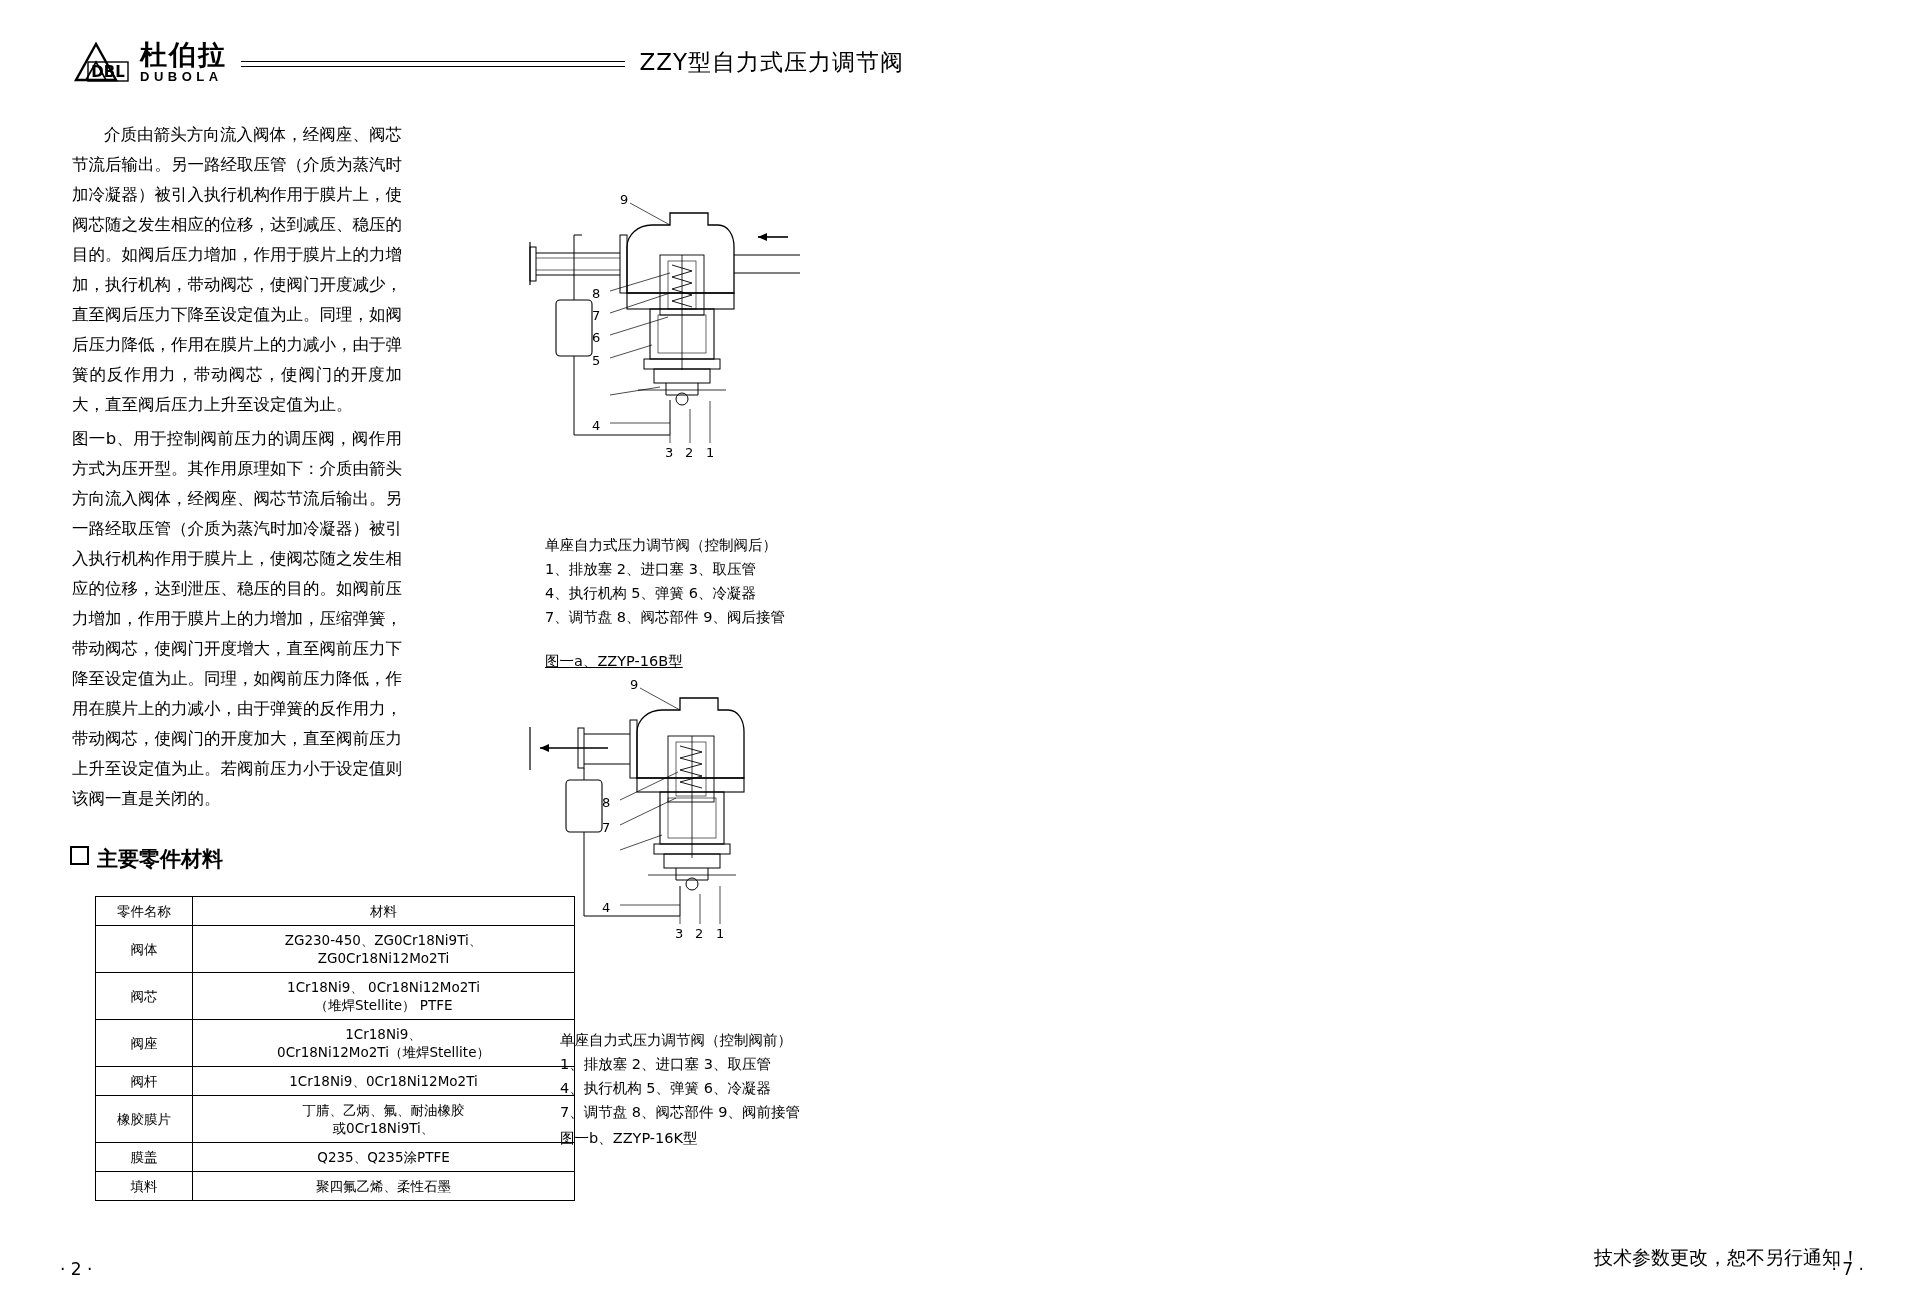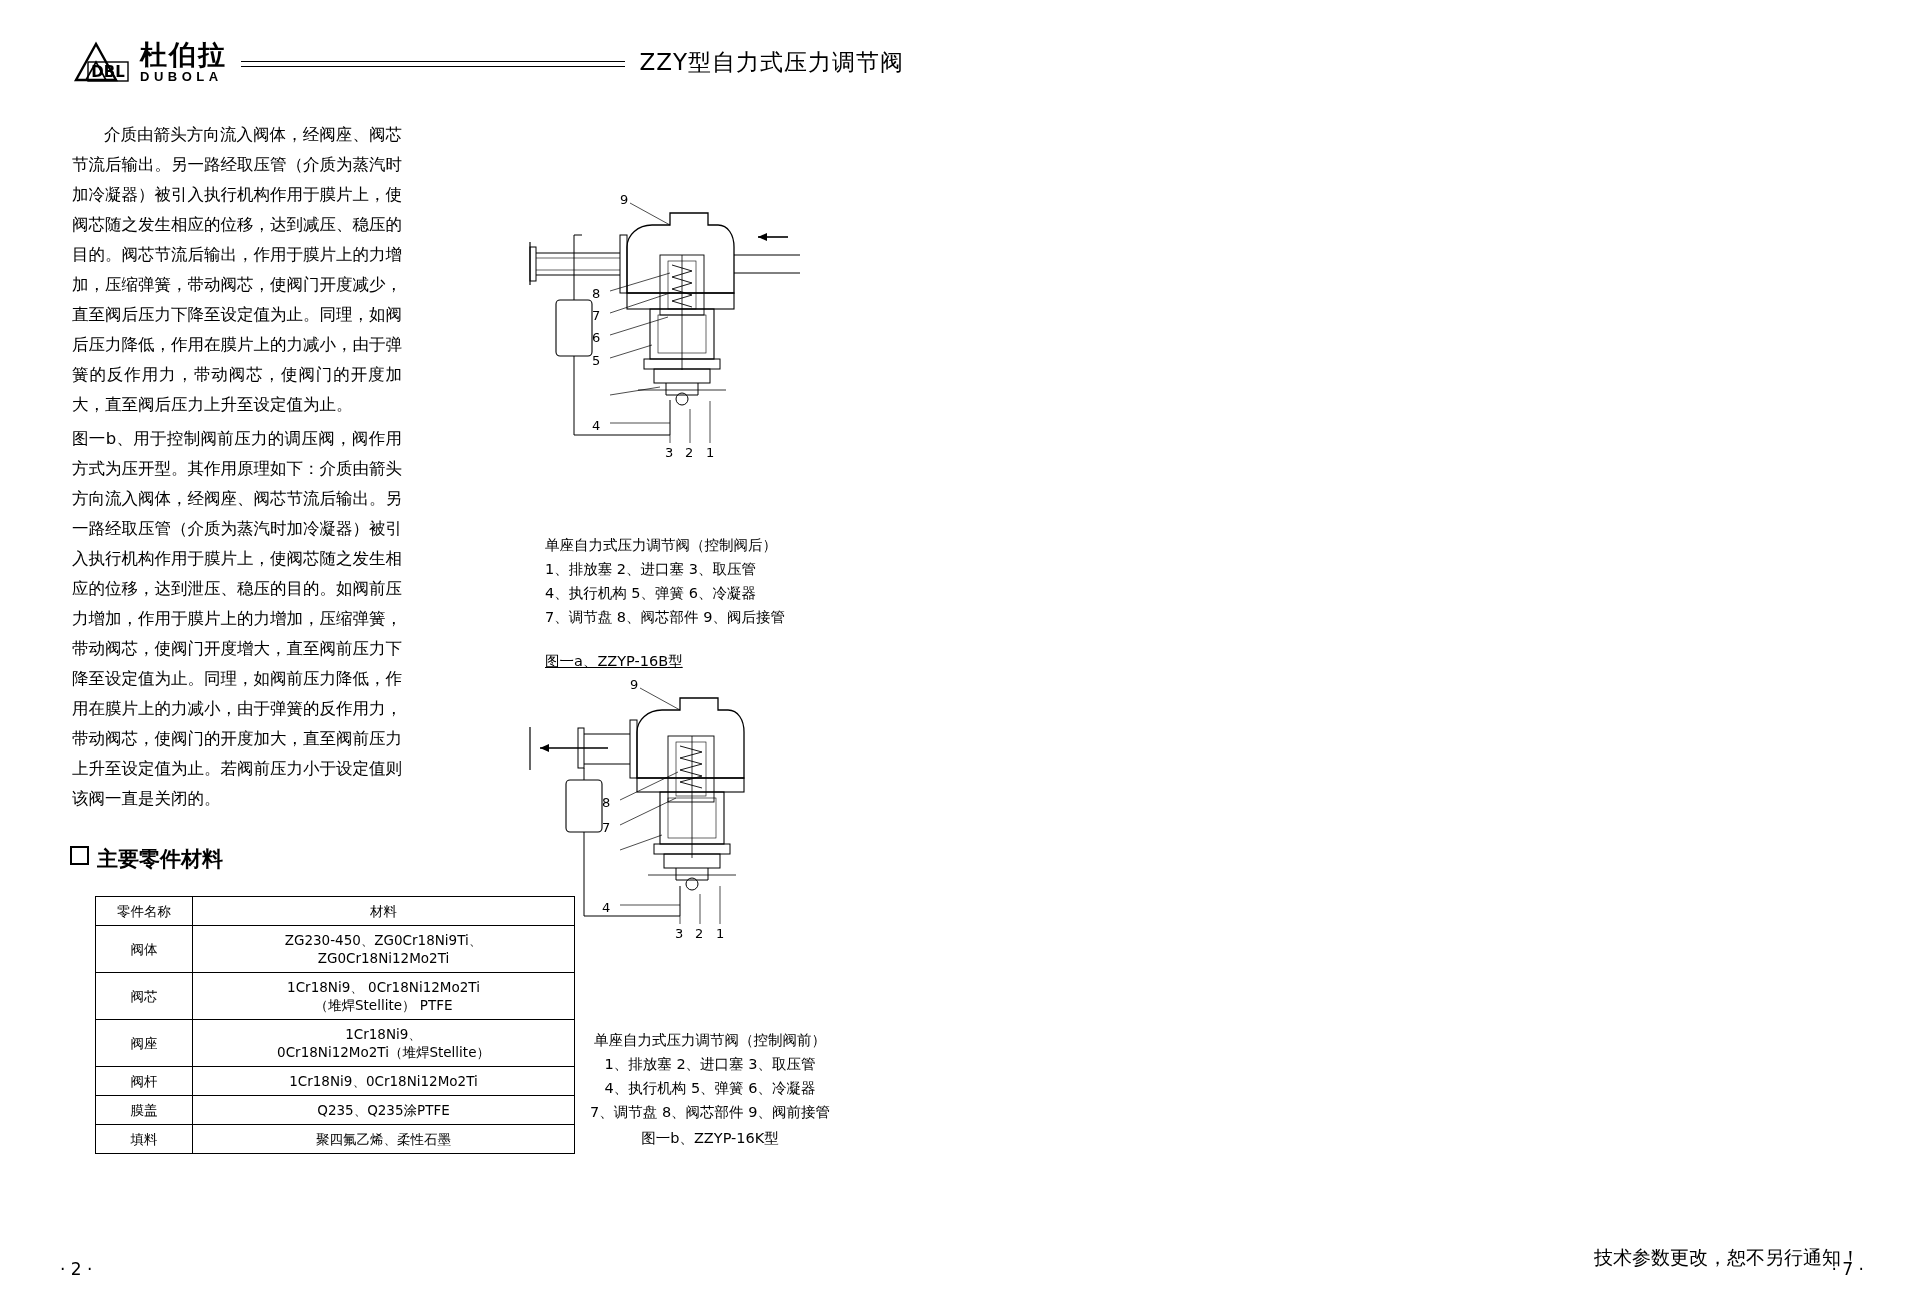--- a/index.html
+++ b/index.html
@@ -65,21 +65,21 @@
           <div class="logo-cn">杜伯拉</div>
           <div class="logo-en">DUBOLA</div>
         </div>
       </div>
       <div class="hdr-rule"></div>
       <div class="hdr-title">ZZY型自力式压力调节阀</div>
     </div>
   </div>
 
   <div class="col-text">
-    <p class="ind">介质由箭头方向流入阀体，经阀座、阀芯节流后输出。另一路经取压管（介质为蒸汽时加冷凝器）被引入执行机构作用于膜片上，使阀芯随之发生相应的位移，达到减压、稳压的目的。阀芯节流后输出，作用于膜片上的力增加，压缩弹簧，带动阀芯，使阀门开度减少，直至阀后压力下降至设定值为止。同理，如阀后压力降低，作用在膜片上的力减小，由于弹簧的反作用力，带动阀芯，使阀门的开度加大，直至阀后压力上升至设定值为止。</p>
+    <p class="ind">介质由箭头方向流入阀体，经阀座、阀芯节流后输出。另一路经取压管（介质为蒸汽时加冷凝器）被引入执行机构作用于膜片上，使阀芯随之发生相应的位移，达到减压、稳压的目的。如阀后压力增加，作用于膜片上的力增加，执行机构，带动阀芯，使阀门开度减少，直至阀后压力下降至设定值为止。同理，如阀后压力降低，作用在膜片上的力减小，由于弹簧的反作用力，带动阀芯，使阀门的开度加大，直至阀后压力上升至设定值为止。</p>
     <p>图一b、用于控制阀前压力的调压阀，阀作用方式为压开型。其作用原理如下：介质由箭头方向流入阀体，经阀座、阀芯节流后输出。另一路经取压管（介质为蒸汽时加冷凝器）被引入执行机构作用于膜片上，使阀芯随之发生相应的位移，达到泄压、稳压的目的。如阀前压力增加，作用于膜片上的力增加，压缩弹簧，带动阀芯，使阀门开度增大，直至阀前压力下降至设定值为止。同理，如阀前压力降低，作用在膜片上的力减小，由于弹簧的反作用力，带动阀芯，使阀门的开度加大，直至阀前压力上升至设定值为止。若阀前压力小于设定值则该阀一直是关闭的。</p>
   </div>
 
   <div class="sec-title" style="top:845px;">
     <span class="sq"></span><span>主要零件材料</span>
   </div>
 
   <table class="tbl-mat">
     <tbody id="mat-body">
         <tr>
@@ -94,20 +94,24 @@
           <td class="name">阀芯</td>
           <td>1Cr18Ni9、  0Cr18Ni12Mo2Ti<br>（堆焊Stellite）  PTFE</td>
         </tr>
         <tr>
           <td class="name">阀座</td>
           <td>1Cr18Ni9、<br>0Cr18Ni12Mo2Ti（堆焊Stellite）</td>
         </tr>
         <tr>
           <td class="name">阀杆</td>
           <td>1Cr18Ni9、0Cr18Ni12Mo2Ti</td>
+        </tr>
+        <tr>
+          <td class="name">橡胶膜片</td>
+          <td>丁腈、乙炳、氟、耐油橡胶<br>或0Cr18Ni9Ti、</td>
         </tr>
         <tr>
           <td class="name">膜盖</td>
           <td>Q235、Q235涂PTFE</td>
         </tr>
         <tr>
           <td class="name">填料</td>
           <td>聚四氟乙烯、柔性石墨</td>
         </tr>
       </tbody>
@@ -227,21 +231,21 @@
     </svg>
     <div class="lead" style="position:absolute;left:82px;top:220px;">4</div>
     <div class="lead" style="position:absolute;left:82px;top:140px;">7</div>
     <div class="lead" style="position:absolute;left:82px;top:115px;">8</div>
     <div class="lead" style="position:absolute;left:110px;top:-3px;">9</div>
     <div class="lead" style="position:absolute;left:155px;top:246px;">3</div>
     <div class="lead" style="position:absolute;left:175px;top:246px;">2</div>
     <div class="lead" style="position:absolute;left:196px;top:246px;">1</div>
   </div>
 
-  <div class="fig-cap" style="position:absolute;left:545px;top:1028px;width:330px;text-align:center;">
+  <div class="fig-cap" style="position:absolute;left:560px;top:1028px;width:330px;">
     <div>单座自力式压力调节阀（控制阀前）</div>
     <div>1、排放塞    2、进口塞    3、取压管</div>
     <div>4、执行机构 5、弹簧        6、冷凝器</div>
     <div>7、调节盘    8、阀芯部件 9、阀前接管</div>
     <div style="margin-top:2px;">图一b、ZZYP-16K型</div>
   </div>
 
   <div class="pnum pnum-left">
     <span>·&nbsp;</span><span>2</span><span>&nbsp;·</span>
   </div>

